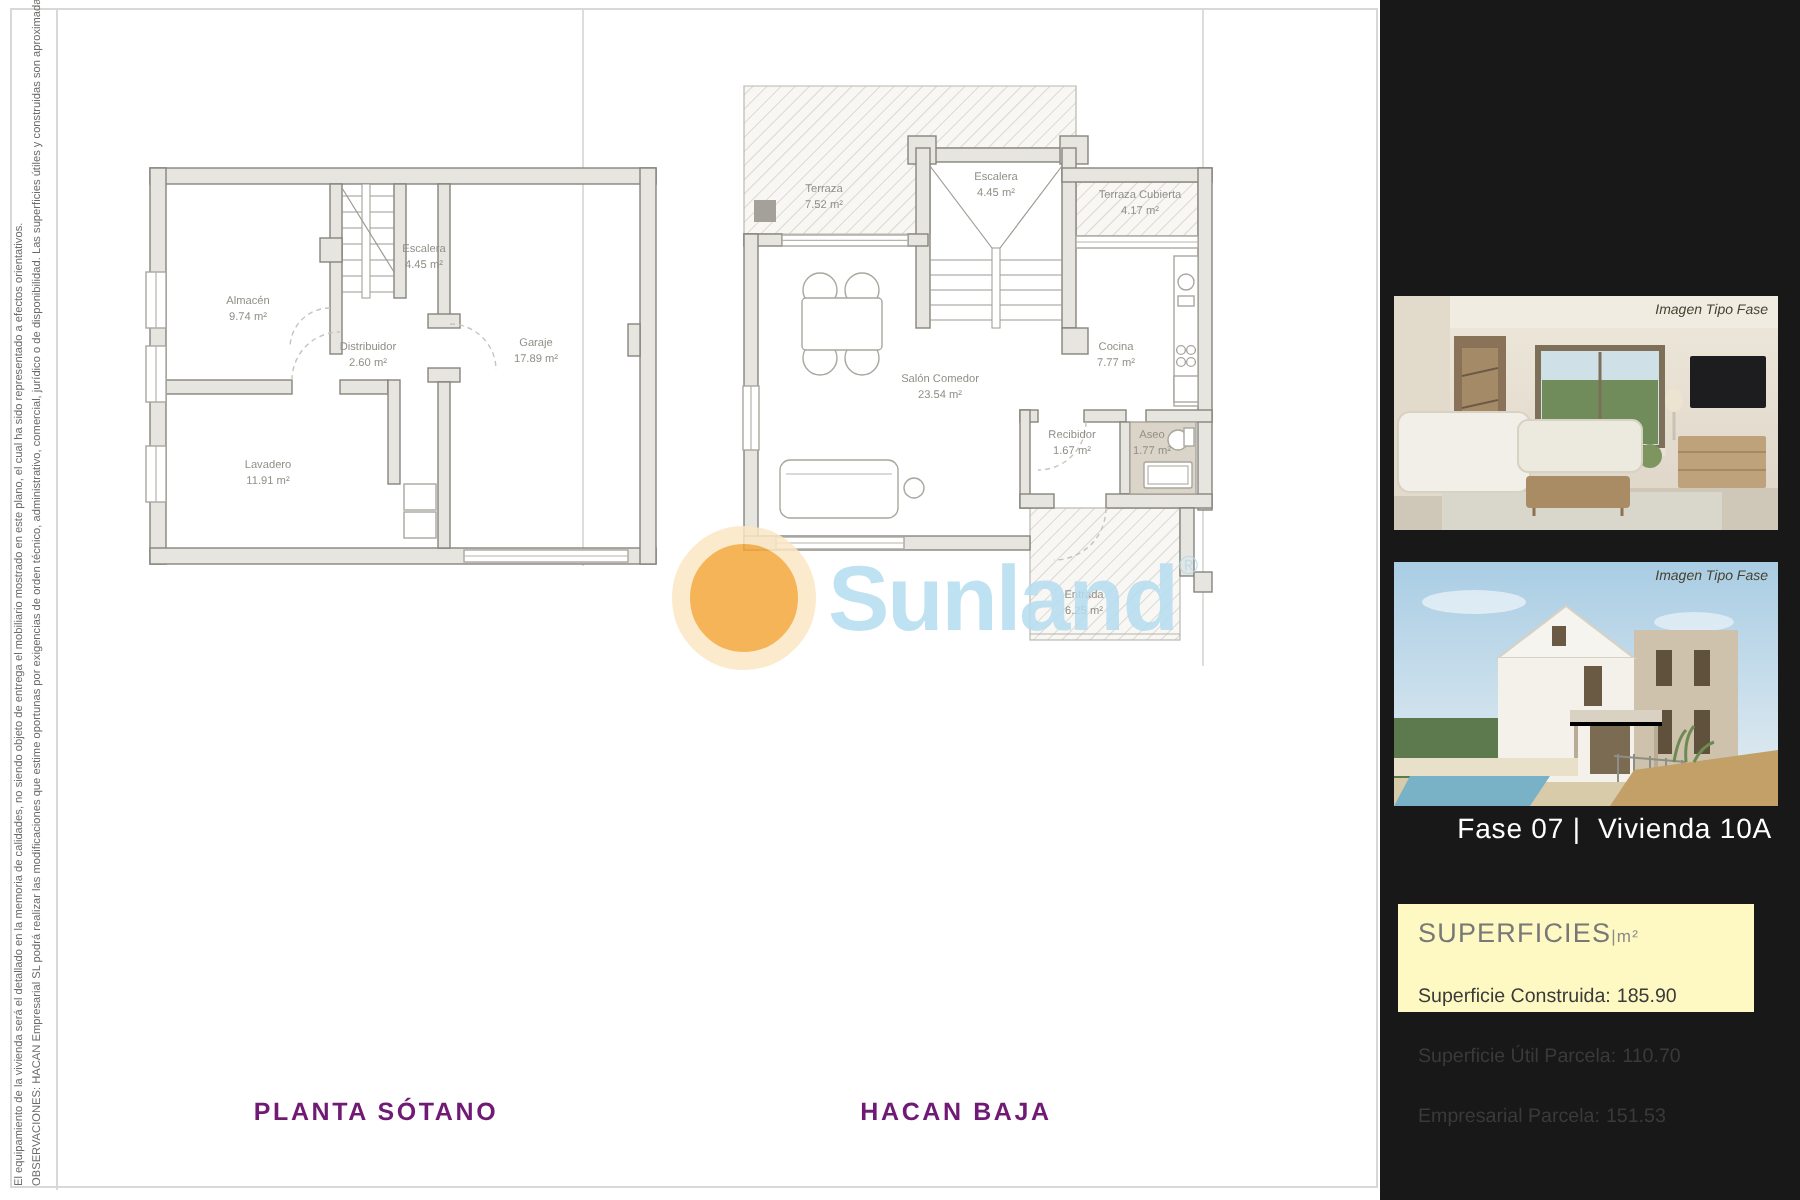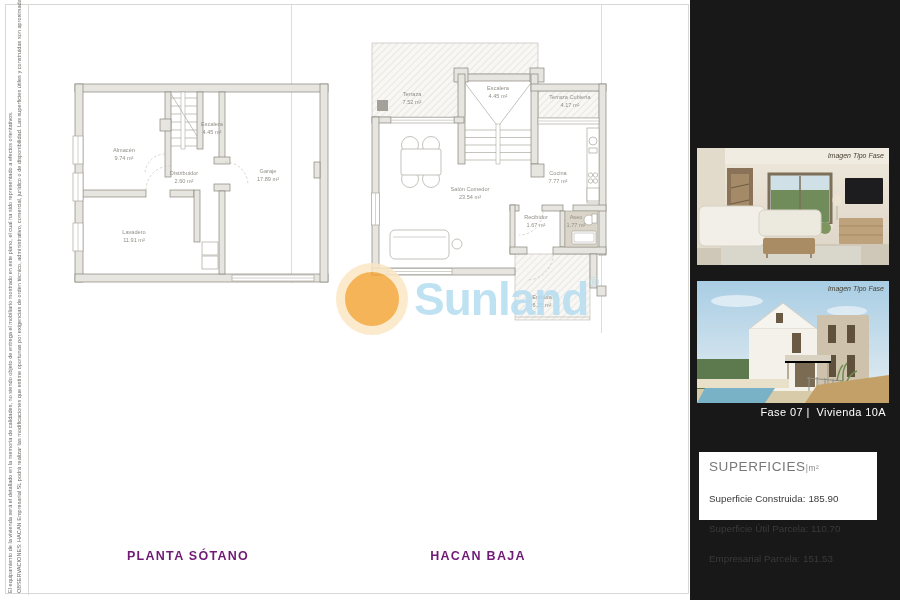--- a/index.html
+++ b/index.html
@@ -43,23 +43,23 @@
   .brand{font-size:46px;font-weight:bold;color:#b5ddf0;letter-spacing:-1px;margin-left:6px;line-height:72px;}
   .reg{font-size:13px;color:#b5ddf0;position:relative;top:-17px;margin-left:1px;}
 
   .sidebar{position:absolute;left:690px;top:0;width:210px;height:600px;background:#181818;}
   .photo{position:absolute;left:7px;width:192px;background:#000;}
   .photo-1{top:148px;height:117px;}
   .photo-2{top:281px;height:122px;}
   .photo svg{display:block;width:100%;height:100%;}
   .photo-caption{position:absolute;top:4px;right:5px;font-style:italic;
     font-size:7px;color:#46412f;}
-  .phase{position:absolute;top:406px;right:14px;color:#ffffff;font-size:11px;
+  .phase{position:absolute;top:406px;right:14px;color:#ffffff;font-size:14px;
     letter-spacing:0.4px;white-space:pre;}
-  .sup-box{position:absolute;left:9px;top:452px;width:178px;height:68px;background:#ffffff;
+  .sup-box{position:absolute;left:9px;top:452px;width:178px;height:54px;background:#fef9c3;
     box-sizing:border-box;padding:7px 0 0 10px;}
   .sup-title{font-size:13.5px;color:#787878;letter-spacing:0.6px;}
   .sup-unit{font-size:8.5px;color:#8a8a8a;}
   .sup-row{margin-top:19px;font-size:9.8px;color:#3a3a3a;}
   .sup-row .val{margin-left:3px;}
 </style>
 </head>
 <body>
 
 <div id="sheet">

